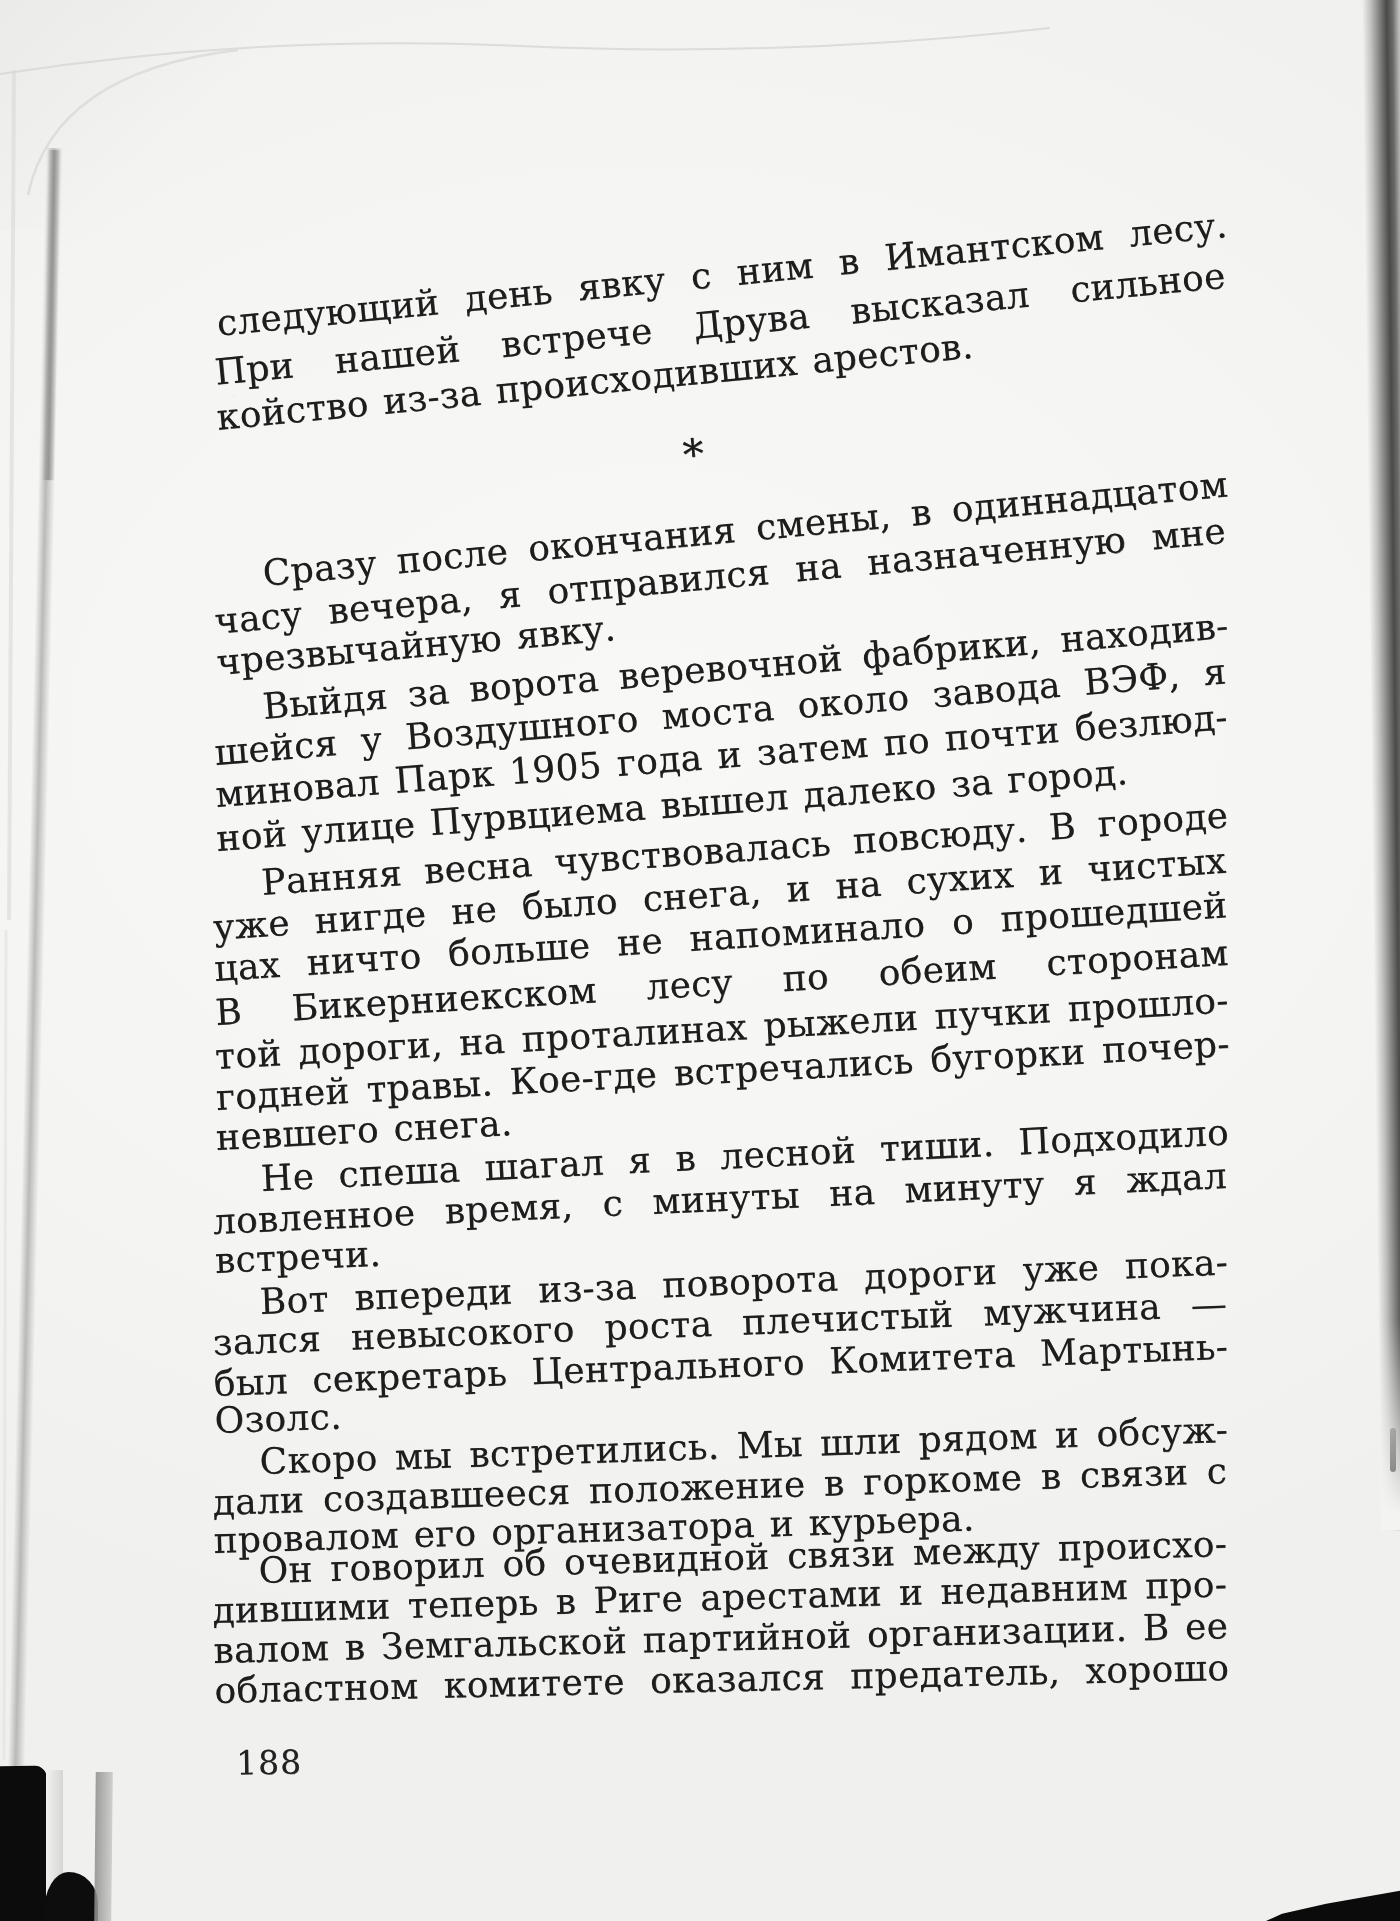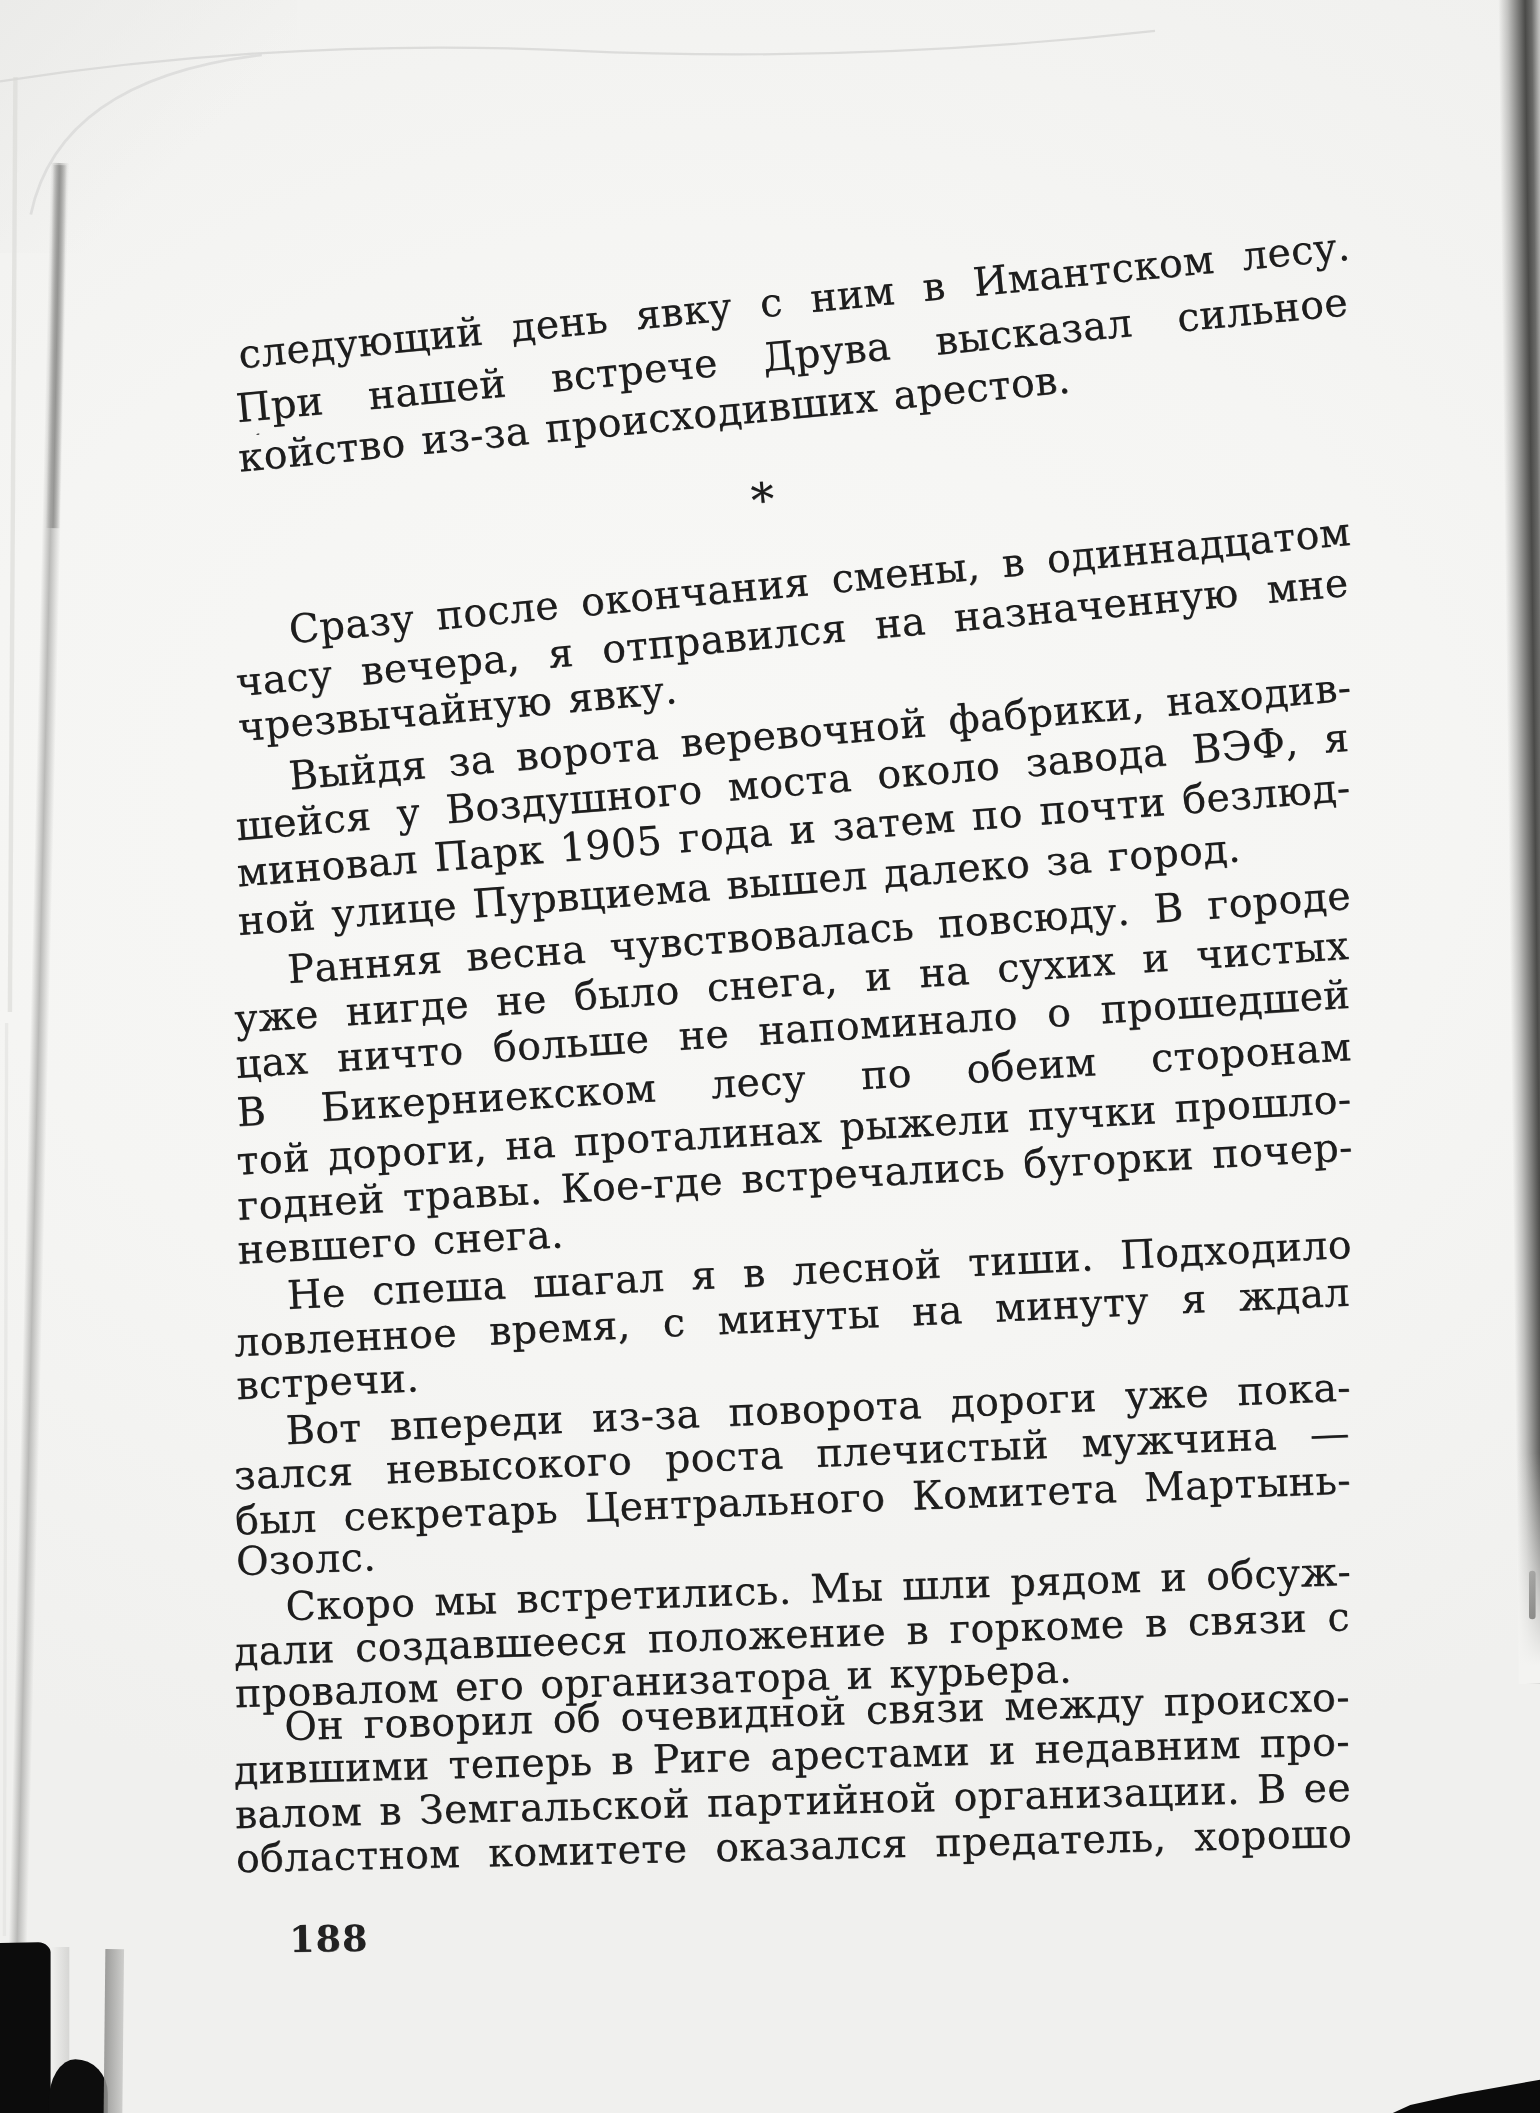--- a/index.html
+++ b/index.html
@@ -142,15 +142,15 @@
 
   <div class="line j" style="left:259px;top:1442px;width:969px;transform:rotate(-1.9deg);">Скоро мы встретились. Мы шли рядом и обсуж-</div>
   <div class="line j" style="left:212px;top:1483px;width:1015px;transform:rotate(-1.8deg);">дали создавшееся положение в горкоме в связи с</div>
   <div class="line" style="left:213px;top:1521px;transform:rotate(-1.7deg);">провалом его организатора и курьера.</div>
 
   <div class="line j" style="left:258px;top:1551px;width:969px;transform:rotate(-1.6deg);">Он говорил об очевидной связи между происхо-</div>
   <div class="line j" style="left:212px;top:1591px;width:1015px;transform:rotate(-1.5deg);">дившими теперь в Риге арестами и недавним про-</div>
   <div class="line j" style="left:213px;top:1631px;width:1015px;transform:rotate(-1.4deg);">валом в Земгальской партийной организации. В ее</div>
   <div class="line j" style="left:214px;top:1671px;width:1015px;transform:rotate(-1.3deg);">областном комитете оказался предатель, хорошо</div>
 
-  <div class="pagenum" style="left:263px;top:1743px;transform:rotate(-0.8deg);font-weight:bold;">188</div>
+  <div class="pagenum" style="left:236px;top:1743px;transform:rotate(-0.8deg);">188</div>
 
 </div>
 
 </body></html>

